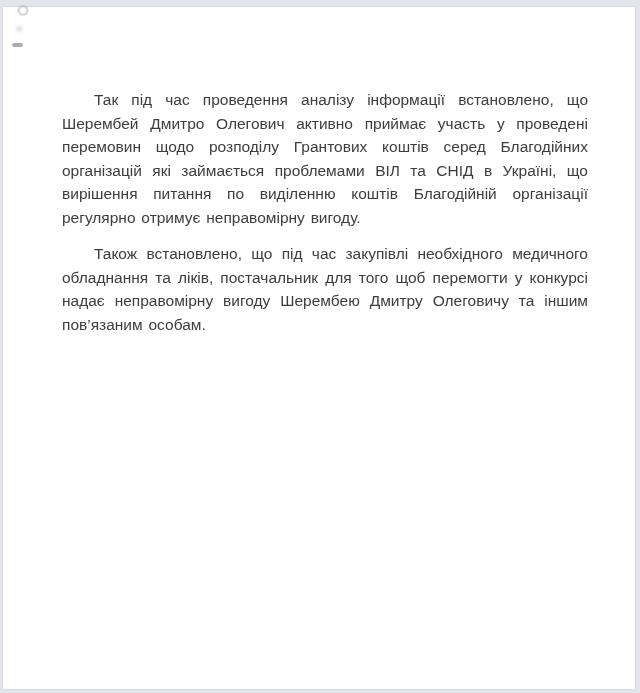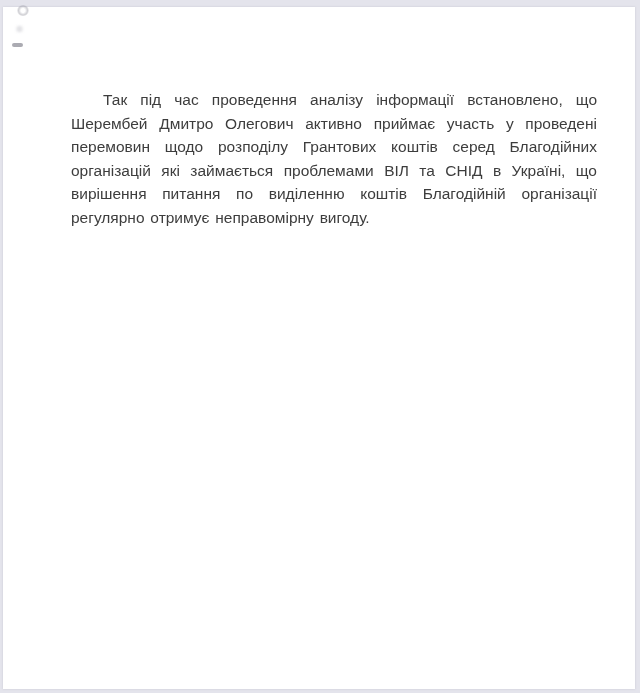--- a/index.html
+++ b/index.html
@@ -55,21 +55,21 @@
     left: 9px; top: 36px;
     width: 11px; height: 4px;
     border-radius: 2px;
     background: #8f8f99;
     opacity: 0.75;
     filter: blur(0.6px);
   }
 
   .textblock {
     position: absolute;
-    left: 68px;   
+    left: 59px;   
     top: 81px;    
     width: 526px; 
     color: #3d3d3d;
   }
 
   .textblock p {
     font-size: 15.5px;
     line-height: 23.5px;
     text-align: justify;
     text-indent: 32px;
@@ -82,15 +82,16 @@
 <body>
 
 <div class="viewer">
   <div class="paper">
     <div class="mark mark1"></div>
     <div class="mark mark2"></div>
     <div class="mark mark3"></div>
 
     <div class="textblock">
       <p>Так під час проведення аналізу інформації встановлено, що Шерембей Дмитро Олегович активно приймає участь у проведені перемовин щодо розподілу Грантових коштів серед Благодійних організацій які займається проблемами ВІЛ та СНІД в Україні, що вирішення питання по виділенню коштів Благодійній організації регулярно отримує неправомірну вигоду.</p>
+      <p>Також встановлено, що під час закупівлі необхідного медичного обладнання та ліків, постачальник для того щоб перемогти у конкурсі надає неправомірну вигоду Шерембею Дмитру Олеговичу та іншим пов’язаним особам.</p>
     </div>
   </div>
 </div>
 
 </body></html>

